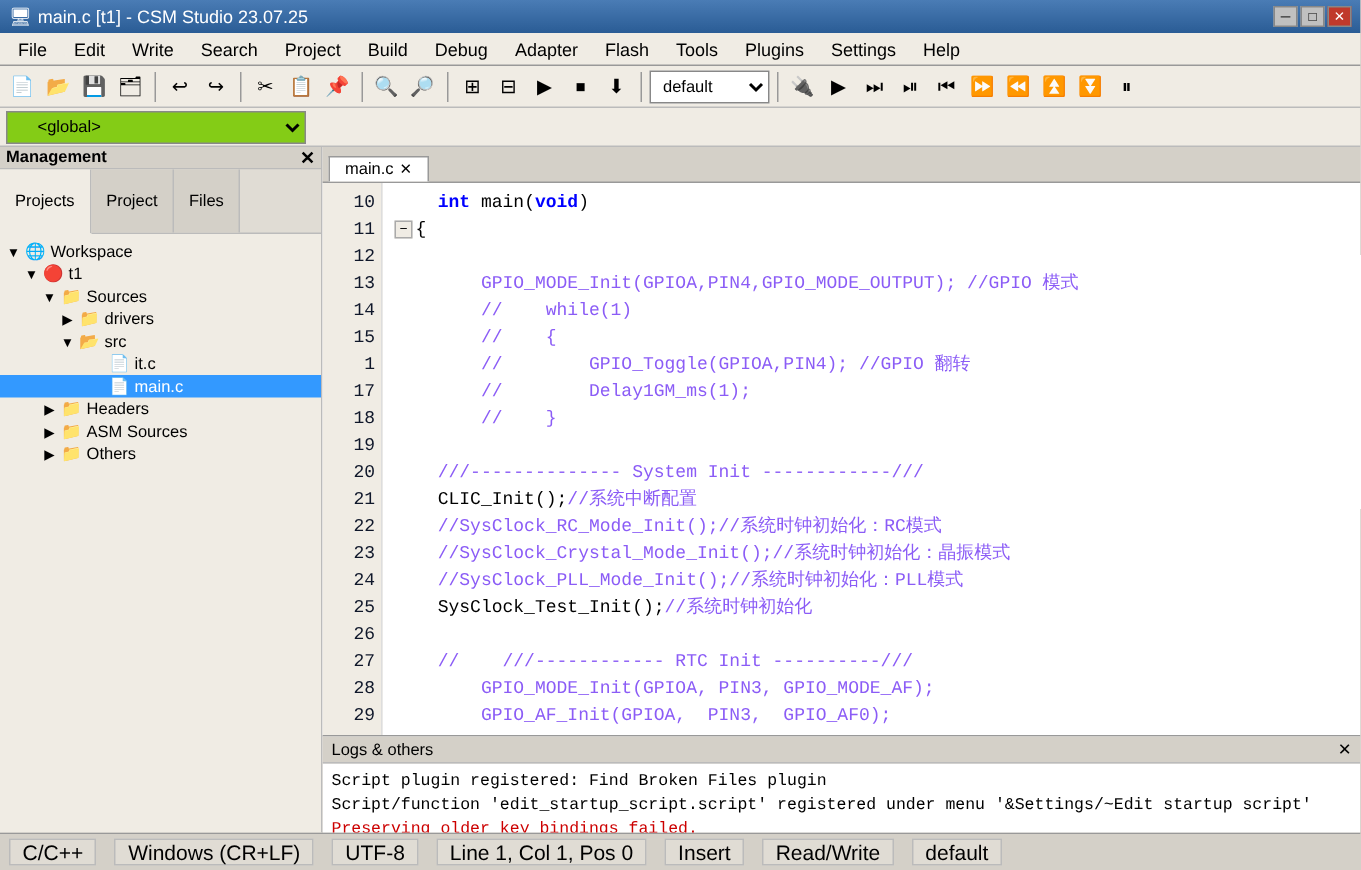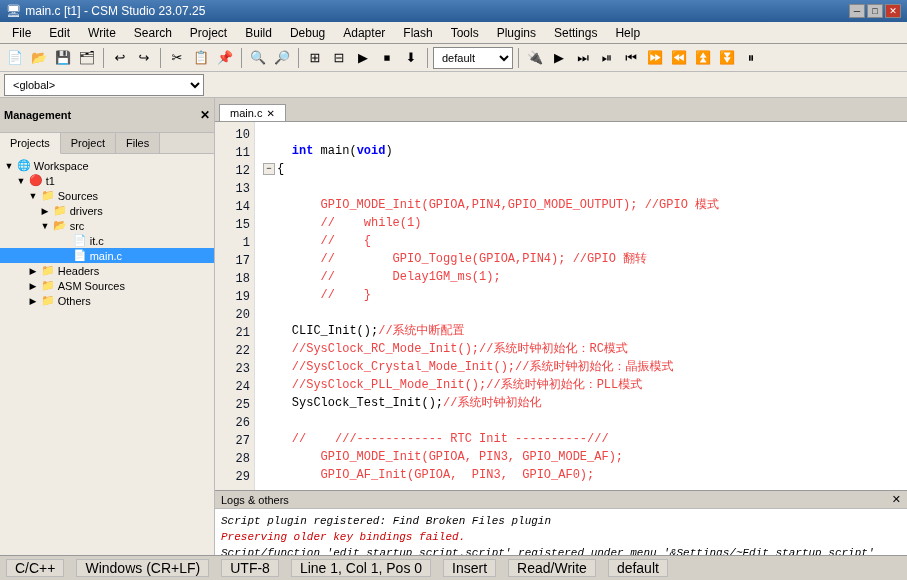--- a/index.html
+++ b/index.html
@@ -17,58 +17,58 @@
     .menu-item { padding: 12px 8px; font-size: 12px; cursor: pointer; height: 32px; display: flex; align-items: center; }
 
     
     .toolbar { background: #f0ece4; border-bottom: 1px solid #bbb; height: 28px; display: flex; align-items: center; padding: 2px 4px; gap: 2px; }
     .toolbar-btn { width: 22px; height: 22px; border: 1px solid transparent; background: transparent; cursor: pointer; display: flex; align-items: center; justify-content: center; font-size: 13px; }
     .toolbar-sep { width: 1px; height: 20px; background: #999; margin: 0 3px; }
     .toolbar-dropdown { height: 22px; border: 1px solid #888; background: #fff; font-size: 11px; padding: 0 4px; min-width: 80px; }
 
     
     .global-bar { background: #f0ece4; border-bottom: 1px solid #bbb; height: 26px; display: flex; align-items: center; padding: 2px 4px; gap: 4px; }
-    .global-select { height: 22px; border: 1px solid #888; background: #ffffff; font-size: 11px; padding: 0 4px; width: 200px; }
+    .global-select { height: 22px; border: 1px solid #888; background: #84cc16; font-size: 11px; padding: 0 16px; width: 200px; }
 
     
     .main-area { display: flex; height: calc(580px - 22px - 22px - 28px - 26px - 25px); }
 
     
     .sidebar { width: 215px; min-width: 215px; background: #f0ece4; border-right: 1px solid #bbb; display: flex; flex-direction: column; }
-    .sidebar-header { background: #d4d0c8; border-bottom: 1px solid #bbb; padding: 10px 4px; display: flex; align-items: center; justify-content: space-between; font-size: 11px; font-weight: bold; }
+    .sidebar-header { background: #d4d0c8; border-bottom: 1px solid #bbb; padding: 0 4px; display: flex; align-items: center; justify-content: space-between; font-size: 11px; font-weight: bold; }
     .sidebar-close { cursor: pointer; font-size: 12px; }
     .sidebar-tabs { display: flex; border-bottom: 1px solid #bbb; background: #e0dcd4; }
-    .sidebar-tab { padding: 4px 10px; font-size: 11px; cursor: pointer; border-right: 1px solid #bbb; background: #d4d0c8; }
+    .sidebar-tab { padding: 15px 10px; font-size: 11px; cursor: pointer; border-right: 1px solid #bbb; background: #d4d0c8; }
     .sidebar-tab.active { background: #f0ece4; border-bottom: 1px solid #f0ece4; margin-bottom: -1px; }
     .sidebar-content { flex: 1; overflow: auto; padding: 4px 0; }
 
     
     .tree-item { display: flex; align-items: center; gap: 3px; padding: 1px 0; cursor: pointer; white-space: nowrap; font-size: 11px; }
     .tree-item.selected { background: #3399ff; color: #fff; }
     .tree-expand { width: 10px; font-size: 9px; text-align: center; cursor: pointer; }
 
     
     .editor-area { flex: 1; display: flex; flex-direction: column; background: #fff; }
     .editor-tabs { display: flex; align-items: flex-end; background: #d4d0c8; border-bottom: 1px solid #999; padding: 2px 4px 0; gap: 2px; height: 24px; }
     .editor-tab { padding: 2px 10px; font-size: 11px; background: #e8e0d8; border: 1px solid #999; border-bottom: none; cursor: pointer; display: flex; align-items: center; gap: 4px; }
     .editor-tab.active { background: #fff; }
     .editor-tab-close { font-size: 10px; cursor: pointer; }
 
     .editor-content { flex: 1; overflow: auto; font-family: 'Courier New', monospace; font-size: 12px; background: #fff; display: flex; }
     .line-numbers { width: 40px; min-width: 40px; background: #f0ece4; border-right: 1px solid #ddd; padding: 4px 4px 4px 0; text-align: right; color: #0f172a; font-family: 'Courier New', monospace; font-size: 12px; line-height: 18px; }
-    .code-content { flex: 1; padding: 4px 8px; line-height: 18px; overflow: auto; margin-top: 16px; }
+    .code-content { flex: 1; padding: 4px 8px; line-height: 18px; overflow: auto; }
     .code-line { white-space: pre; display: flex; align-items: center; }
     .code-keyword { color: #00f; font-weight: bold; }
-    .code-comment { color: #ef4444; }
+    .code-comment { color: #8b5cf6; }
     .code-expand-btn { width: 12px; height: 12px; border: 1px solid #aaa; display: inline-flex; align-items: center; justify-content: center; font-size: 9px; cursor: pointer; background: #f0ece4; margin-right: 2px; color: #000; }
 
     
     .logs-area { height: 120px; border-top: 1px solid #999; display: flex; flex-direction: column; background: #fff; justify-content: flex-end; }
     .logs-header { background: #d4d0c8; border-bottom: 1px solid #bbb; padding: 2px 6px; display: flex; align-items: center; justify-content: space-between; font-size: 11px; }
-    .logs-content { flex: 1; overflow: auto; padding: 4px 6px; font-family: 'Courier New', monospace; font-size: 11px; font-style: italic; }
+    .logs-content { flex: 1; overflow: auto; padding: 4px 6px; font-family: 'Courier New', monospace; font-size: 11px; }
     .log-line { line-height: 16px; }
     .log-error { color: #cc0000; }
 
     
     .status-bar { background: #d4d0c8; border-top: 1px solid #999; height: 25px; display: flex; align-items: center; padding: 0 6px; gap: 12px; font-size: 14px; }
     .status-section { padding: 0 8px; border: 1px solid #bbb; background: #e0dcd4; height: 18px; display: flex; align-items: center; }
 
     .folder-icon { color: #f0c040; }
     .file-icon { color: #4080c0; }
     .workspace-icon { color: #e84040; }
@@ -261,42 +261,43 @@
           <div class="code-line">
             <span class="code-expand-btn">−</span>{</div>
           <div class="code-line">&nbsp;</div>
           <div class="code-line"><span class="code-comment">&nbsp;&nbsp;&nbsp;&nbsp;&nbsp;&nbsp;&nbsp;&nbsp;GPIO_MODE_Init(GPIOA,PIN4,GPIO_MODE_OUTPUT); //GPIO 模式</span></div>
           <div class="code-line"><span class="code-comment">&nbsp;&nbsp;&nbsp;&nbsp;&nbsp;&nbsp;&nbsp;&nbsp;//&nbsp;&nbsp;&nbsp;&nbsp;while(1)</span></div>
           <div class="code-line"><span class="code-comment">&nbsp;&nbsp;&nbsp;&nbsp;&nbsp;&nbsp;&nbsp;&nbsp;//&nbsp;&nbsp;&nbsp;&nbsp;{</span></div>
           <div class="code-line"><span class="code-comment">&nbsp;&nbsp;&nbsp;&nbsp;&nbsp;&nbsp;&nbsp;&nbsp;//&nbsp;&nbsp;&nbsp;&nbsp;&nbsp;&nbsp;&nbsp;&nbsp;GPIO_Toggle(GPIOA,PIN4); //GPIO 翻转</span></div>
           <div class="code-line"><span class="code-comment">&nbsp;&nbsp;&nbsp;&nbsp;&nbsp;&nbsp;&nbsp;&nbsp;//&nbsp;&nbsp;&nbsp;&nbsp;&nbsp;&nbsp;&nbsp;&nbsp;Delay1GM_ms(1);</span></div>
           <div class="code-line"><span class="code-comment">&nbsp;&nbsp;&nbsp;&nbsp;&nbsp;&nbsp;&nbsp;&nbsp;//&nbsp;&nbsp;&nbsp;&nbsp;}</span></div>
           <div class="code-line">&nbsp;</div>
+          <div class="code-line"><span class="code-comment">&nbsp;&nbsp;&nbsp;&nbsp;///-------------- System Init ------------///</span></div>
           <div class="code-line">&nbsp;&nbsp;&nbsp;&nbsp;CLIC_Init();<span class="code-comment">//系统中断配置</span></div>
           <div class="code-line"><span class="code-comment">&nbsp;&nbsp;&nbsp;&nbsp;//SysClock_RC_Mode_Init();//系统时钟初始化：RC模式</span></div>
           <div class="code-line"><span class="code-comment">&nbsp;&nbsp;&nbsp;&nbsp;//SysClock_Crystal_Mode_Init();//系统时钟初始化：晶振模式</span></div>
           <div class="code-line"><span class="code-comment">&nbsp;&nbsp;&nbsp;&nbsp;//SysClock_PLL_Mode_Init();//系统时钟初始化：PLL模式</span></div>
           <div class="code-line">&nbsp;&nbsp;&nbsp;&nbsp;SysClock_Test_Init();<span class="code-comment">//系统时钟初始化</span></div>
           <div class="code-line">&nbsp;</div>
           <div class="code-line"><span class="code-comment">&nbsp;&nbsp;&nbsp;&nbsp;//&nbsp;&nbsp;&nbsp;&nbsp;///------------ RTC Init ----------///</span></div>
           <div class="code-line"><span class="code-comment">&nbsp;&nbsp;&nbsp;&nbsp;&nbsp;&nbsp;&nbsp;&nbsp;GPIO_MODE_Init(GPIOA, PIN3, GPIO_MODE_AF);</span></div>
           <div class="code-line"><span class="code-comment">&nbsp;&nbsp;&nbsp;&nbsp;&nbsp;&nbsp;&nbsp;&nbsp;GPIO_AF_Init(GPIOA,&nbsp; PIN3,&nbsp; GPIO_AF0);</span></div>
         </div>
       </div>
     </div>
 
     <div class="logs-area">
       <div class="logs-header">
         <span>Logs &amp; others</span>
         <span>✕</span>
       </div>
       <div class="logs-content">
         <div class="log-line">Script plugin registered: Find Broken Files plugin</div>
+        <div class="log-line">Script/function 'edit_startup_script.script' registered under menu '&amp;Settings/~Edit startup script'</div>
         <div class="log-line log-error">Preserving older key bindings failed.</div>
-        <div class="log-line">Script/function 'edit_startup_script.script' registered under menu '&amp;Settings/~Edit startup script'</div>
       </div>
     </div>
 
   </div>
 </div>
 
 <div class="status-bar">
   <div class="status-section">C/C++</div>
   <div class="status-section">Windows (CR+LF)</div>
   <div class="status-section">UTF-8</div>

